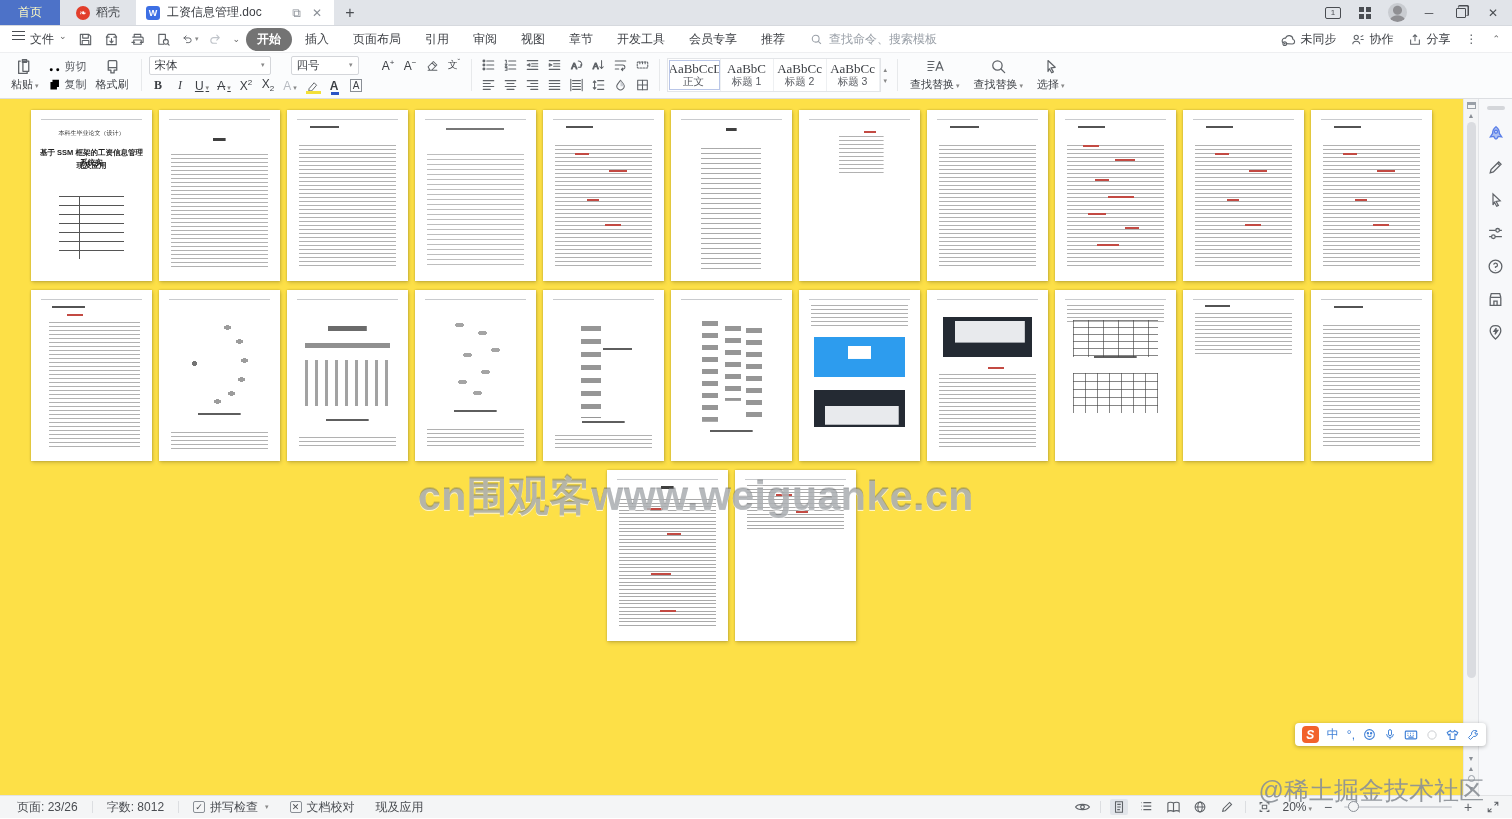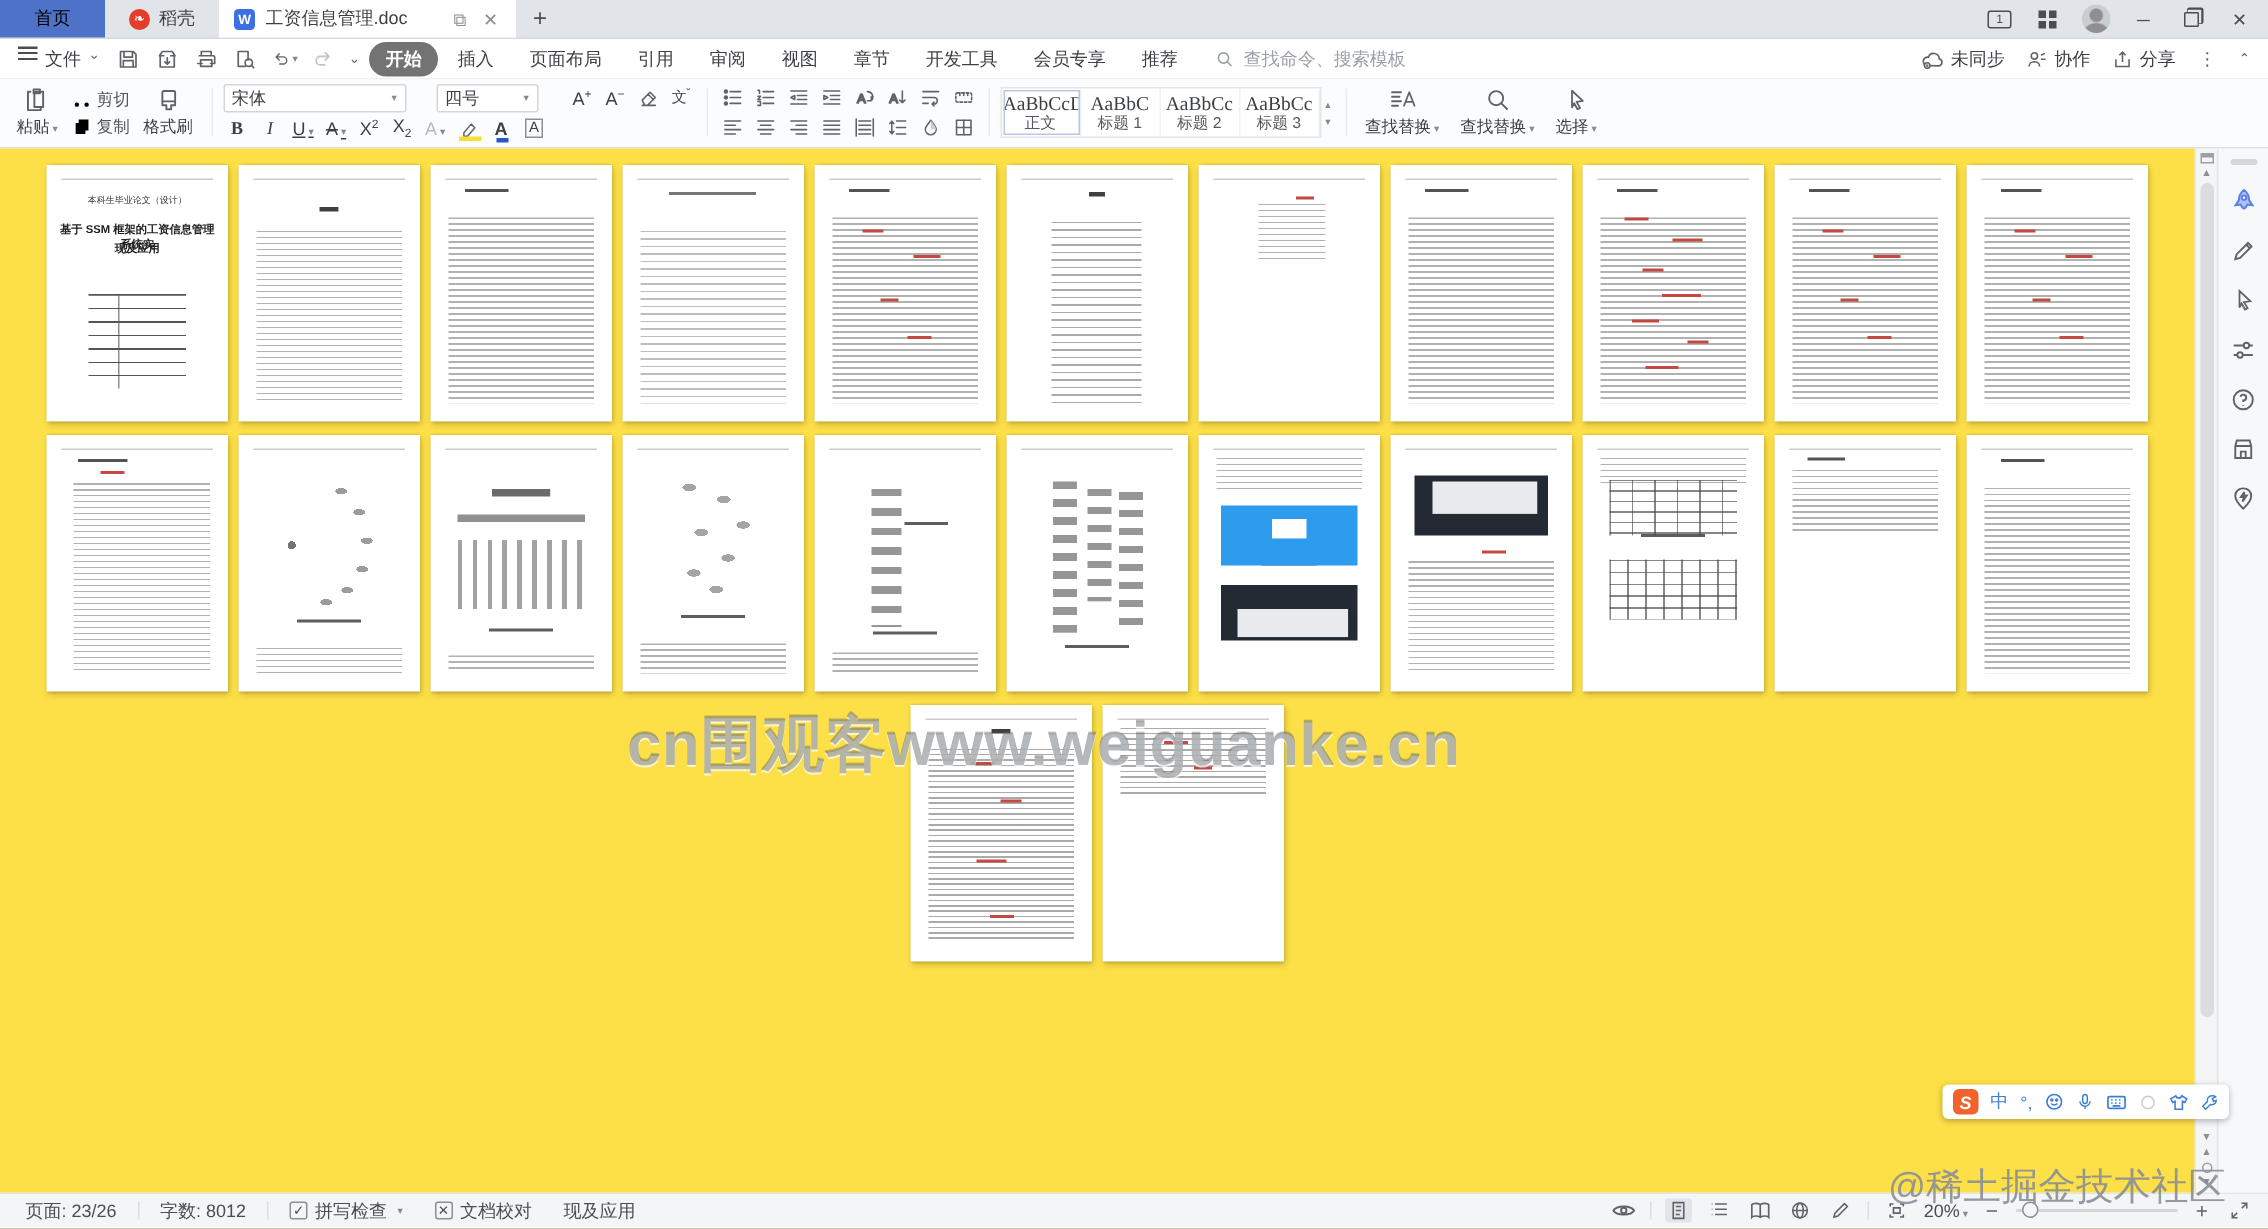--- a/index.html
+++ b/index.html
@@ -4,21 +4,21 @@
 <style>
   html,body{margin:0;padding:0;background:#999;}
   *{box-sizing:border-box;}
   .app{position:relative;width:1512px;height:819px;background:#fff;overflow:hidden;
        font-family:"Liberation Sans","DejaVu Sans",sans-serif;font-size:12px;color:#3c3f44;}
   svg{display:block;}
   .ic svg,.rbtn svg{stroke:#5f6368;fill:none;stroke-width:1.2;stroke-linecap:round;stroke-linejoin:round;}
 
   
   .tabbar{height:26px;background:#E1E4E9;display:flex;align-items:stretch;border-bottom:1px solid #D6D9DE;}
-  .tab-home{width:70px;background:#4D72C8;color:#000000;display:flex;align-items:center;justify-content:center;}
+  .tab-home{width:60px;background:#4D72C8;color:#fef9c3;display:flex;align-items:center;justify-content:center;}
   .tab-docer{display:flex;align-items:center;gap:6px;padding:0 16px;color:#3c3f44;}
   .docer-logo{width:14px;height:14px;border-radius:50%;background:#E23E2B;color:#fff;font-size:9px;font-weight:bold;display:flex;align-items:center;justify-content:center;}
   .tab-doc{background:#fff;display:flex;align-items:center;gap:7px;padding:0 10px;width:198px;}
   .doc-appicon{width:14px;height:14px;border-radius:3px;background:#3D6FE4;color:#fff;font-size:9px;font-weight:bold;display:flex;align-items:center;justify-content:center;}
   .tab-doc .ttl{flex:1;white-space:nowrap;overflow:hidden;}
   .tabx{color:#8a8f96;font-size:12px;padding:0 2px;}
   .tab-new{width:32px;display:flex;align-items:center;justify-content:center;font-size:16px;color:#4a4d52;}
   .tb-right{margin-left:auto;display:flex;align-items:center;gap:6px;padding-right:6px;}
   .winbtn{width:26px;height:20px;display:flex;align-items:center;justify-content:center;color:#4a4d52;}
   .mode-ic{width:16px;height:12px;border:1.3px solid #4a4d52;border-radius:2px;font-size:8px;display:flex;align-items:center;justify-content:center;color:#4a4d52;}

